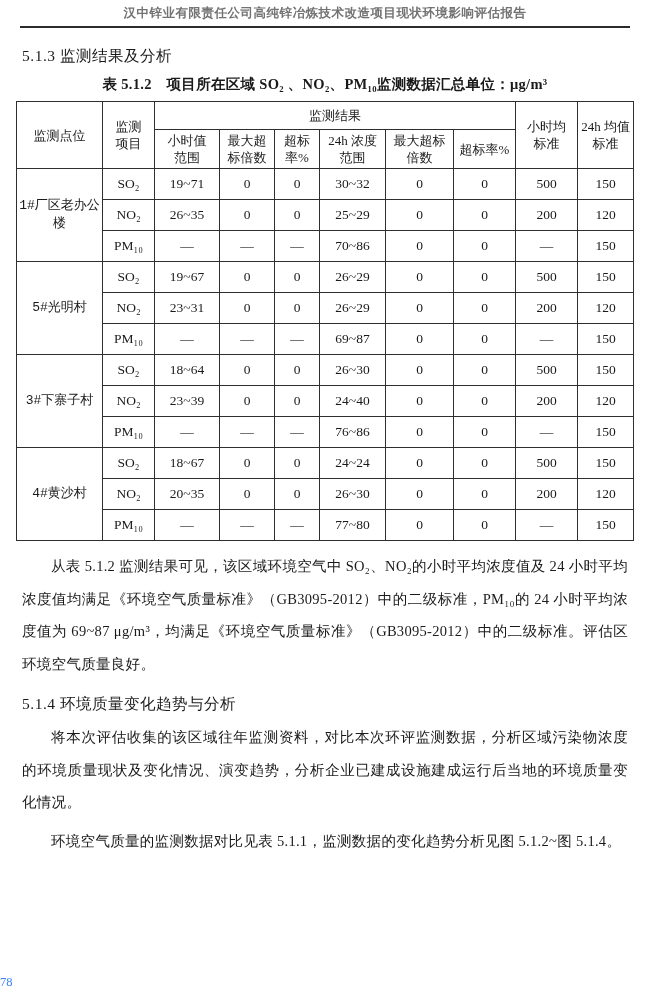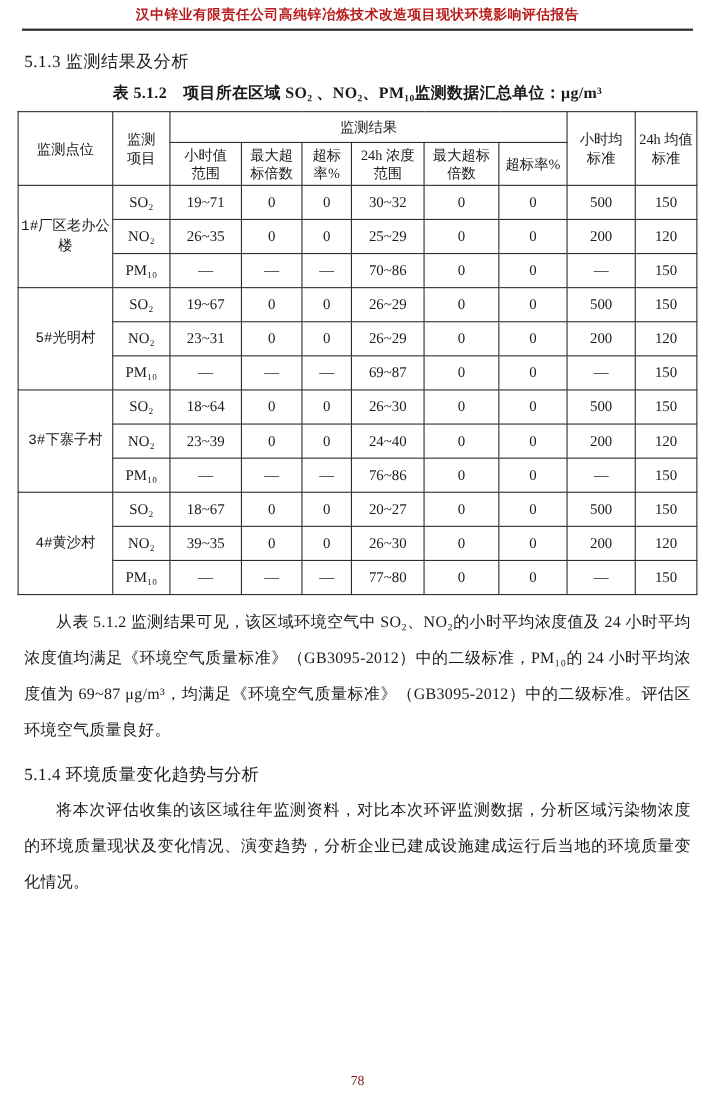--- a/index.html
+++ b/index.html
@@ -12,21 +12,21 @@
     overflow: hidden;
   }
   .page { position: relative; width: 650px; height: 1004px; background: #fff; }
 
   .running-head {
     padding-top: 5px;
     text-align: center;
     font-size: 12.5px;
     font-weight: bold;
     letter-spacing: 0.5px;
-    color: #b91c1c;
+    color: #737373;
   }
   .head-rule {
     margin: 4px 20px 0 20px;
     border-bottom: 2px solid #2b2b2b;
   }
 
   h2.sec-heading {
     margin: 18px 22px 0 22px;
     font-size: 15.5px;
     font-weight: normal;
@@ -67,23 +67,22 @@
   }
   table.monitor thead tr.gh { height: 28px; }
   table.monitor thead tr.sh { height: 39px; }
   table.monitor tbody tr { height: 31px; }
   table.monitor tbody td { font-size: 13.5px; line-height: 16px; }
   table.monitor td.site { font-size: 13px; line-height: 18px; font-family: Liberation Mono, monospace; }
 
   .footer-pageno {
     position: absolute;
     bottom: 14px; left: 0; right: 0;
-    text-align: center;
     font-size: 12.5px;
-    color: #7f1d1d;
+    color: #3b82f6;
   }
 </style>
 </head>
 <body>
 
 <div class="page">
 
   <div class="running-head">汉中锌业有限责任公司高纯锌冶炼技术改造项目现状环境影响评估报告</div>
   <div class="head-rule"></div>
 
@@ -236,29 +235,29 @@
         <td>—</td>
         <td>150</td>
       </tr>
 
       <tr>
         <td class="site" rowspan="3">4#黄沙村</td>
         <td>SO₂</td>
         <td>18~67</td>
         <td>0</td>
         <td>0</td>
-        <td>20~27</td>
-        <td>0</td>
-        <td>0</td>
-        <td>500</td>
-        <td>150</td>
-      </tr>
-      <tr>
-        <td>NO₂</td>
-        <td>39~35</td>
+        <td>24~24</td>
+        <td>0</td>
+        <td>0</td>
+        <td>500</td>
+        <td>150</td>
+      </tr>
+      <tr>
+        <td>NO₂</td>
+        <td>20~35</td>
         <td>0</td>
         <td>0</td>
         <td>26~30</td>
         <td>0</td>
         <td>0</td>
         <td>200</td>
         <td>120</td>
       </tr>
       <tr>
         <td>PM₁₀</td>
@@ -272,16 +271,17 @@
         <td>150</td>
       </tr>
     </tbody>
   </table>
 
   <p class="body-para" style="margin-top:9px">从表 5.1.2 监测结果可见，该区域环境空气中 SO₂、NO₂的小时平均浓度值及 24 小时平均浓度值均满足《环境空气质量标准》（GB3095-2012）中的二级标准，PM₁₀的 24 小时平均浓度值为 69~87 μg/m³，均满足《环境空气质量标准》（GB3095-2012）中的二级标准。评估区环境空气质量良好。</p>
 
   <h2 class="sec-heading" style="margin-top:14px">5.1.4  环境质量变化趋势与分析</h2>
 
   <p class="body-para">将本次评估收集的该区域往年监测资料，对比本次环评监测数据，分析区域污染物浓度的环境质量现状及变化情况、演变趋势，分析企业已建成设施建成运行后当地的环境质量变化情况。</p>
+  <p class="body-para">环境空气质量的监测数据对比见表 5.1.1，监测数据的变化趋势分析见图 5.1.2~图 5.1.4。</p>
 
   <div class="footer-pageno">78</div>
 
 </div>
 
 </body></html>

